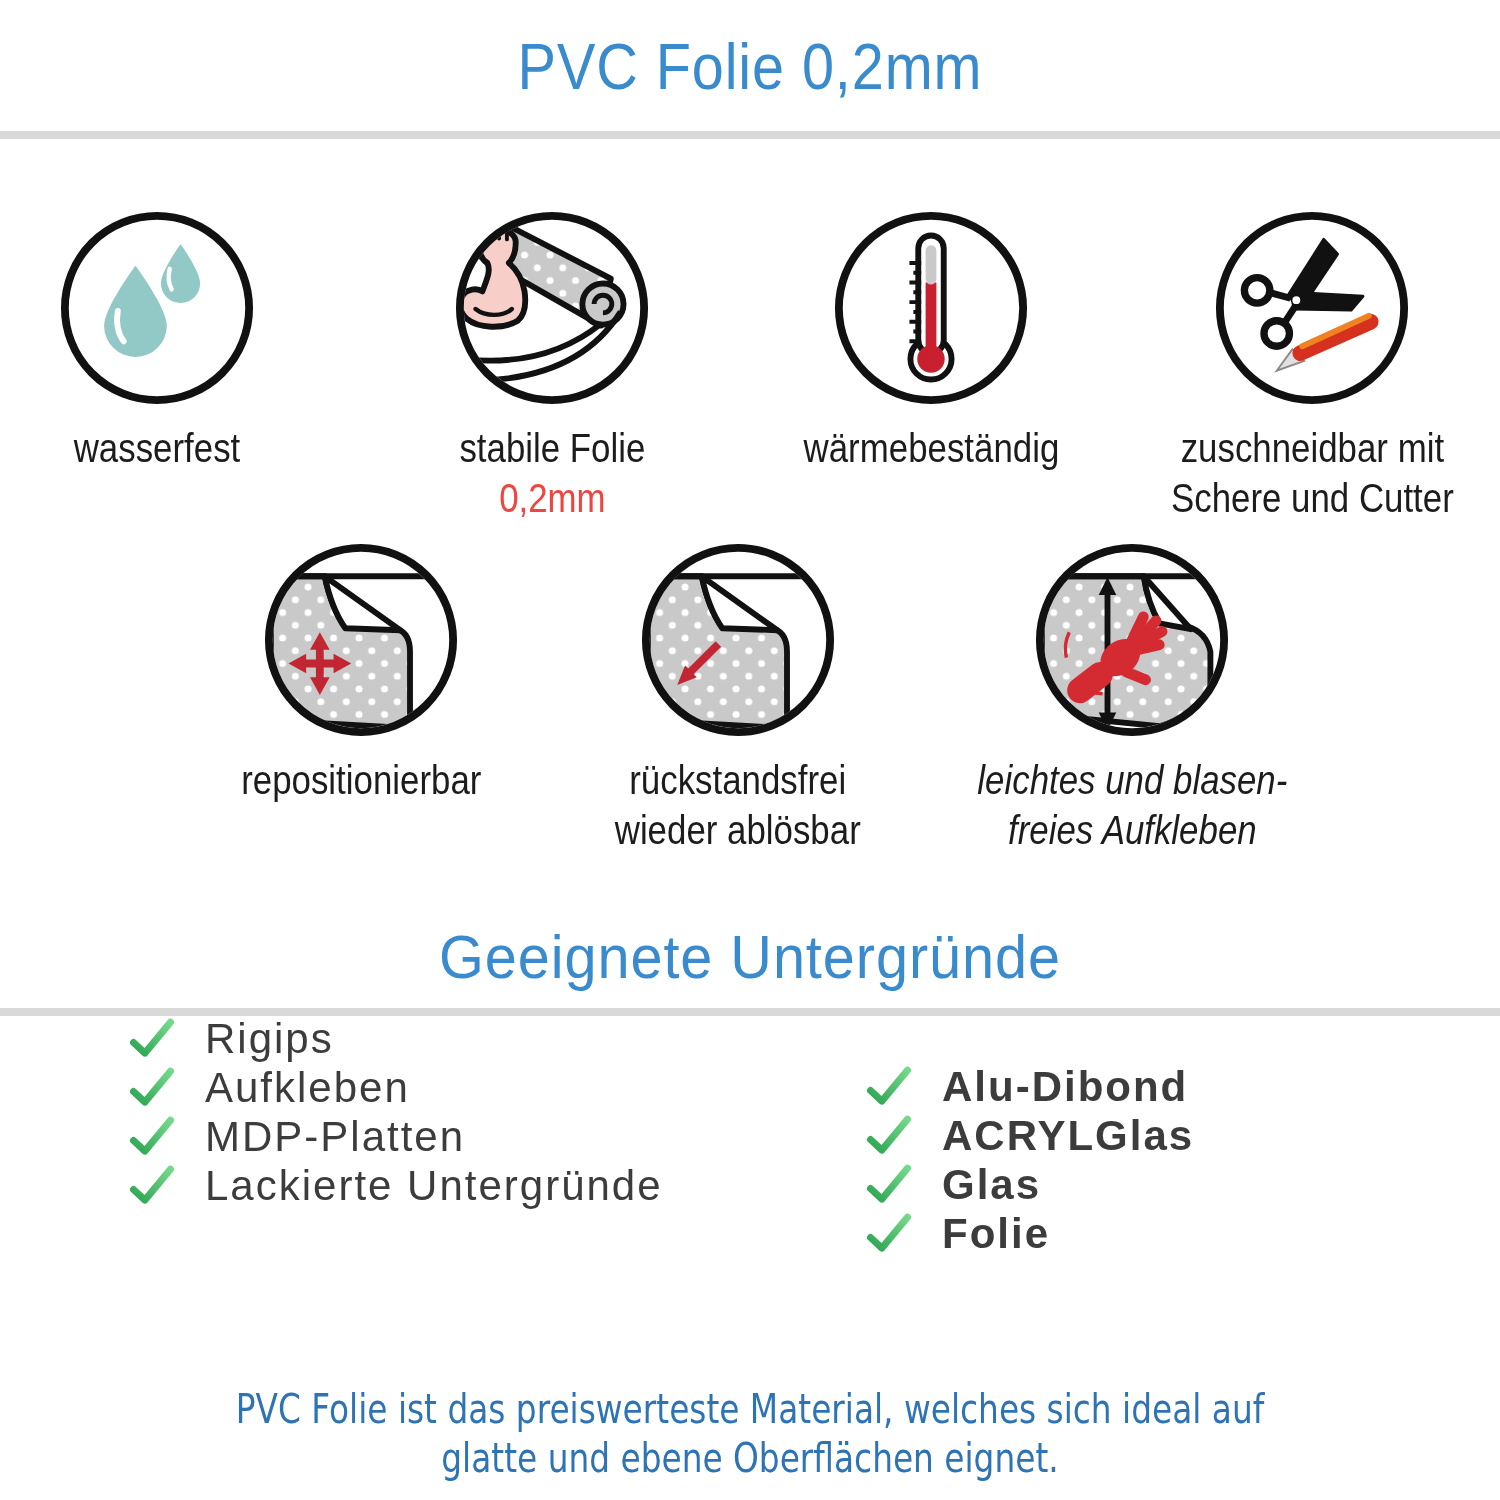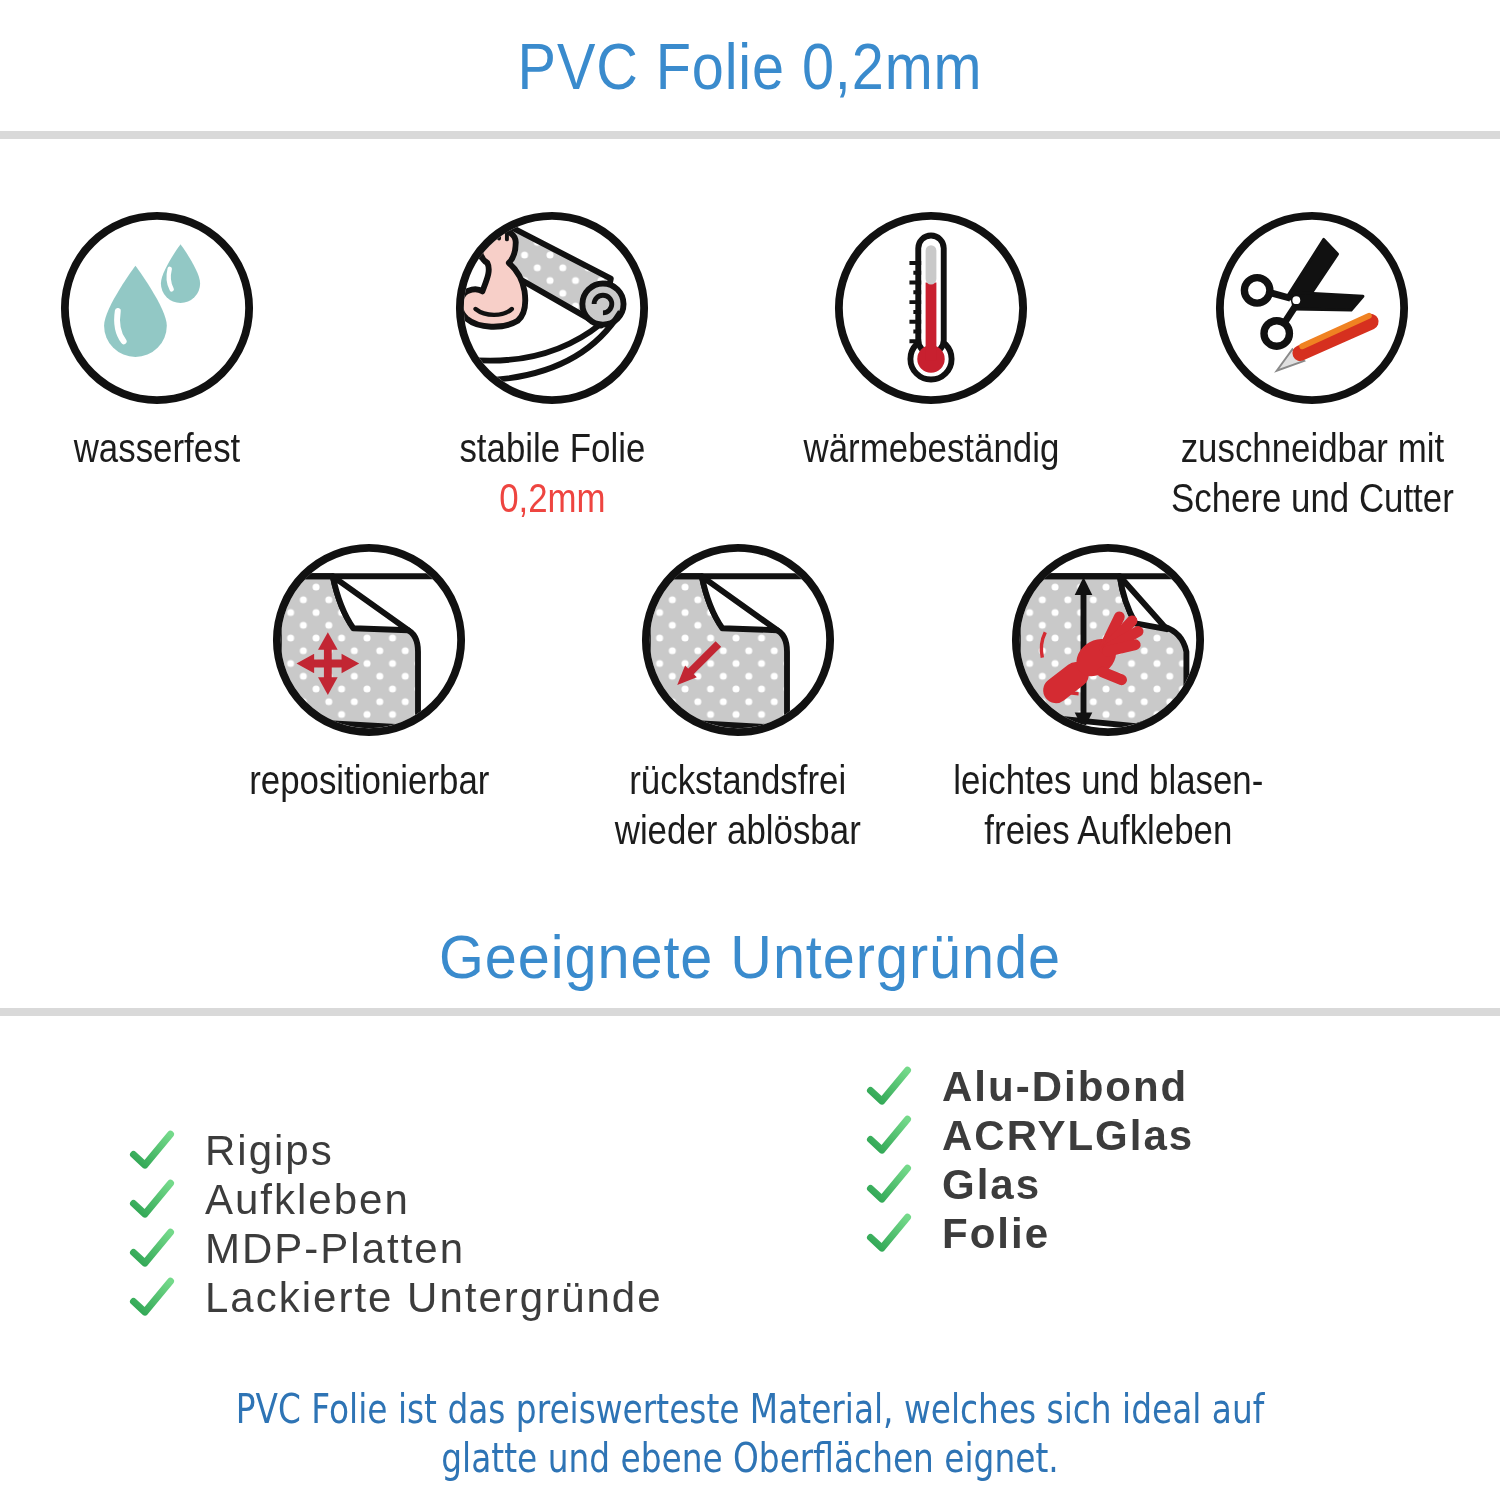--- a/index.html
+++ b/index.html
@@ -13,21 +13,21 @@
   .feat{position:absolute;width:400px;display:flex;flex-direction:column;align-items:center;}
   .feat svg{display:block;}
   .feat-label{margin-top:17px;text-align:center;font-size:41px;line-height:50px;color:#1c1c1c;
               transform:scaleX(.85);transform-origin:center top;white-space:nowrap;}
   .lline{display:block;}
   .red{color:#ee4540;}
   .h2{position:absolute;top:920px;left:0;width:1500px;text-align:center;
       font-size:62px;line-height:74px;color:#3a8bcd;letter-spacing:1px;
       transform:scaleX(.93);transform-origin:center top;}
   .col{position:absolute;list-style:none;margin:0;padding:0;}
-  .col-left{left:125px;top:1126px;}
+  .col-left{left:125px;top:1014px;}
   .col-right{left:862px;top:1062px;font-weight:bold;}
   .col li{display:flex;align-items:center;height:49px;}
   .check{width:54px;height:44px;flex:0 0 auto;margin-right:26px;}
   .itm{font-size:42px;color:#3c3c3c;letter-spacing:2px;white-space:nowrap;}
   .footer{position:absolute;top:1385px;left:0;width:1500px;text-align:center;
           font-family:"DejaVu Sans","Liberation Sans",sans-serif;
           font-size:41px;line-height:49px;color:#2e74b5;
           transform:scaleX(.8);transform-origin:center top;white-space:nowrap;}
 </style>
 </head>
@@ -126,21 +126,21 @@
         <line x1="90" y1="139" x2="158" y2="108" stroke="#f08222" stroke-width="6" stroke-linecap="round"></line>
       </g>
       <circle cx="100" cy="100" r="94" fill="none" stroke="#111" stroke-width="8"></circle>
     </svg>
     <div class="feat-label">
       <span class="lline">zuschneidbar mit</span>
       <span class="lline">Schere und Cutter</span>
     </div>
   </div>
 
-  <div class="feat" style="left:169px;top:542px;">
+  <div class="feat" style="left:161px;top:542px;">
     <svg width="196" height="196" viewBox="0 0 200 200">
       <g clip-path="url(#cclip)">
         <path d="M8,35 L63,35 Q70,68 84,87 L138,89 Q150,94 150,112 L150,190 L8,182 Z" fill="url(#dotpat)" stroke="#111" stroke-width="6" stroke-linejoin="round"></path>
         <line x1="5" y1="35" x2="195" y2="35" stroke="#111" stroke-width="6"></line>
         <path d="M63,35 L140,90 L84,88 Q70,68 63,35 Z" fill="#fff" stroke="#111" stroke-width="6" stroke-linejoin="round"></path>
         <g stroke="#c22633" stroke-width="8" fill="#c22633">
           <line x1="42" y1="124" x2="74" y2="124"></line>
           <line x1="58" y1="108" x2="58" y2="140"></line>
           <polygon points="44,114 26,124 44,134" stroke="none"></polygon>
           <polygon points="72,114 90,124 72,134" stroke="none"></polygon>
@@ -166,21 +166,21 @@
         <polygon points="38,146 58,138 46,126" fill="#c22633"></polygon>
       </g>
       <circle cx="100" cy="100" r="94" fill="none" stroke="#111" stroke-width="8"></circle>
     </svg>
     <div class="feat-label">
       <span class="lline">rückstandsfrei</span>
       <span class="lline">wieder ablösbar</span>
     </div>
   </div>
 
-  <div class="feat" style="left:908px;top:542px;">
+  <div class="feat" style="left:932px;top:542px;font-style:italic;">
     <svg width="196" height="196" viewBox="0 0 200 200">
       <g clip-path="url(#cclip)">
         <path d="M8,35 L112,35 Q116,62 128,82 L156,86 Q176,92 180,112 L180,148 Q166,178 128,188 L8,176 Z" fill="url(#dotpat)" stroke="#111" stroke-width="6" stroke-linejoin="round"></path>
         <line x1="5" y1="35" x2="195" y2="35" stroke="#111" stroke-width="6"></line>
         <path d="M112,35 L160,89 L128,83 Q116,62 112,35 Z" fill="#fff" stroke="#111" stroke-width="6" stroke-linejoin="round"></path>
         <line x1="75" y1="50" x2="75" y2="178" stroke="#111" stroke-width="6"></line>
         <polygon points="66,54 75,36 84,54" fill="#111"></polygon>
         <polygon points="66,174 75,192 84,174" fill="#111"></polygon>
         <path d="M36,92 Q30,104 33,118" stroke="#d42b32" stroke-width="3.5" fill="none"></path>
         <path d="M46,146 Q56,154 70,155" stroke="#d42b32" stroke-width="3.5" fill="none"></path>

